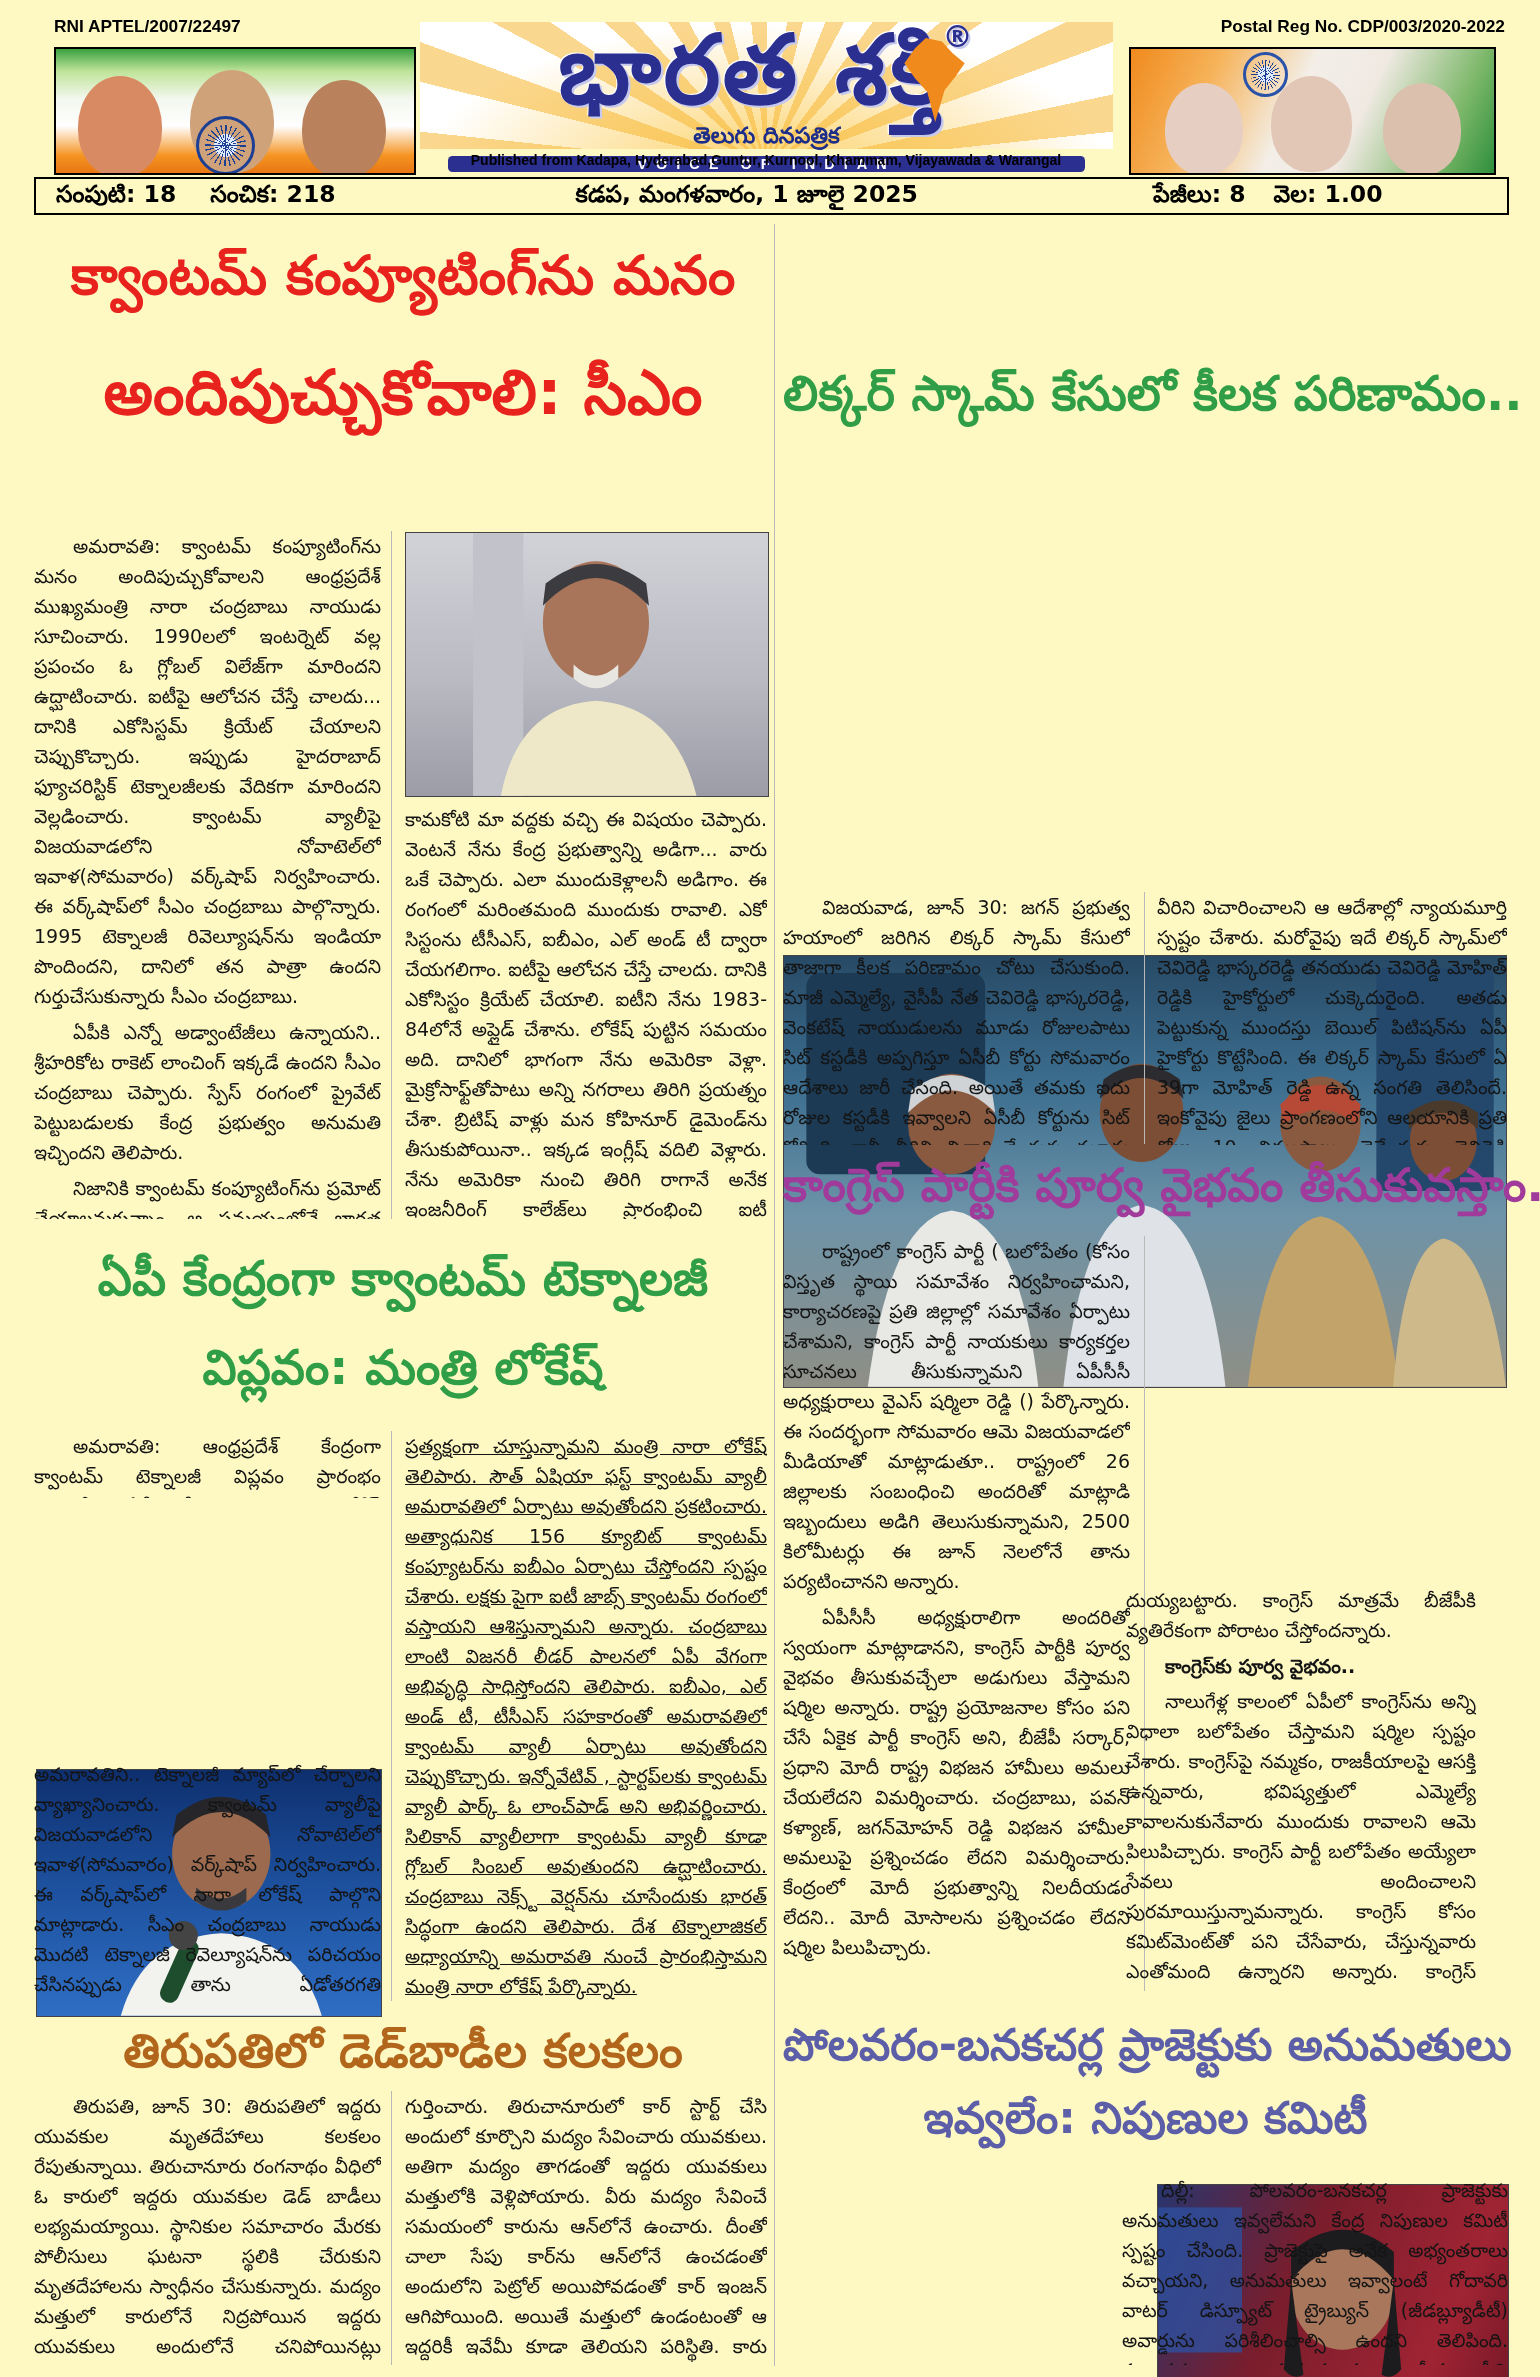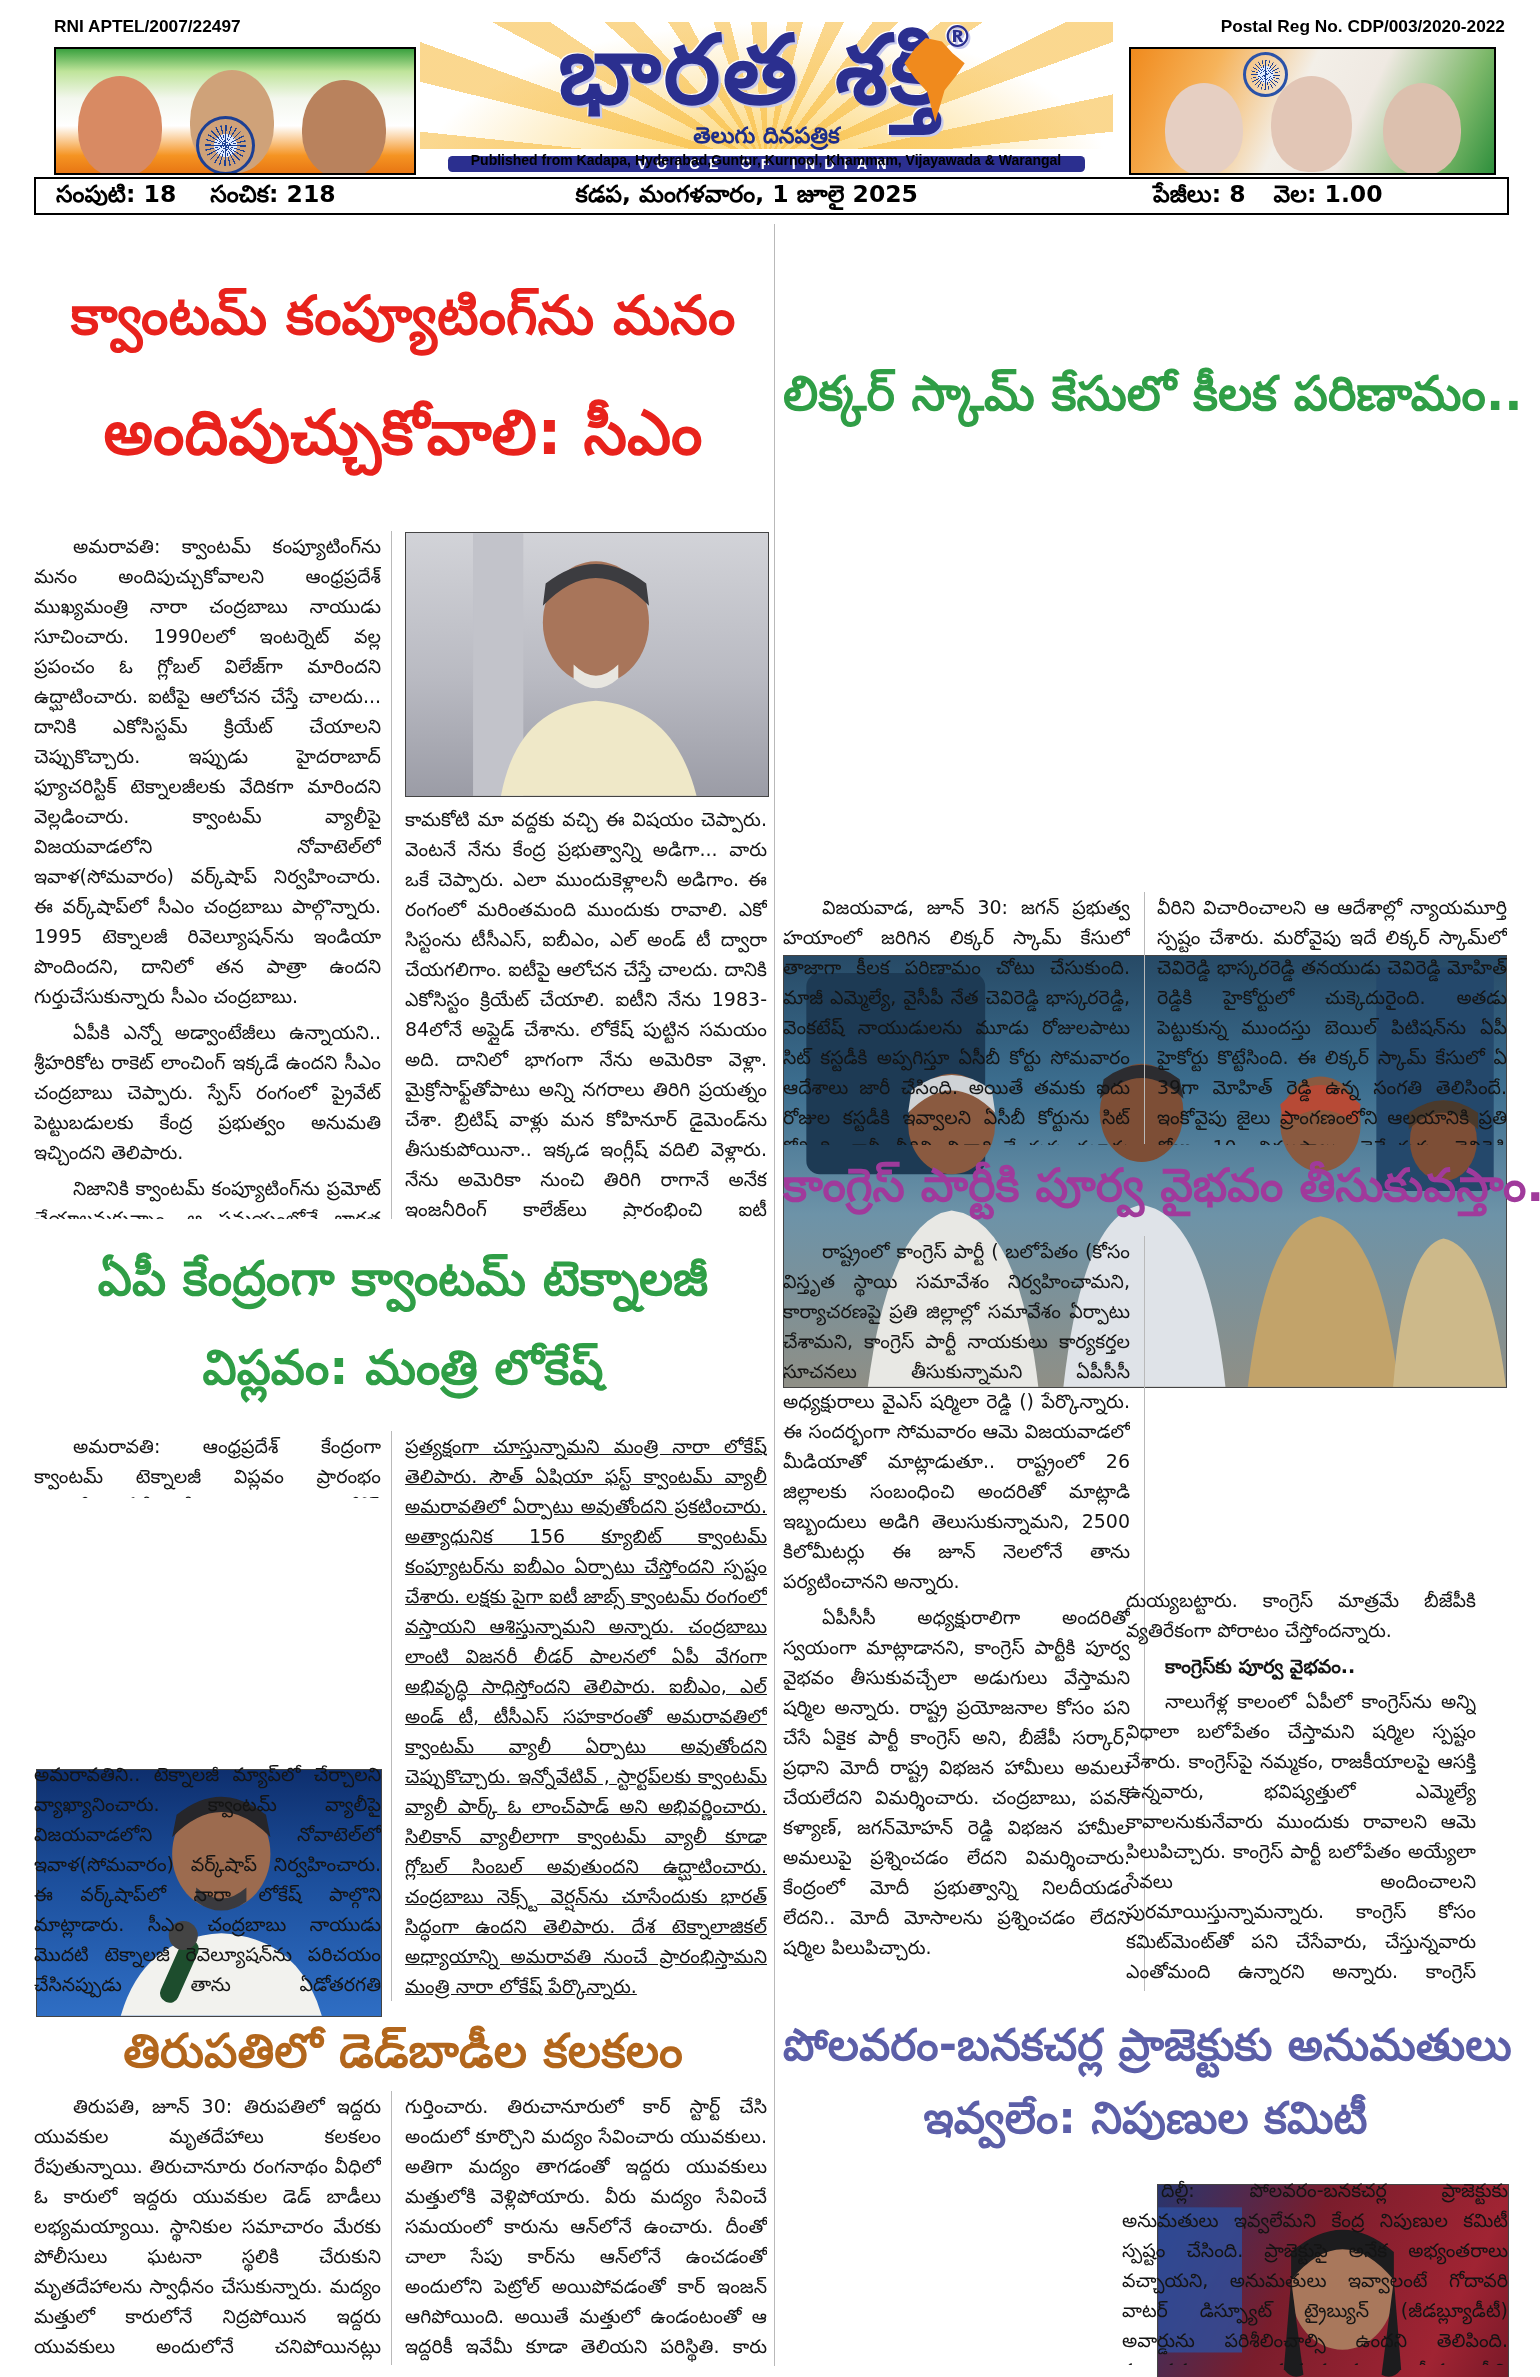--- a/index.html
+++ b/index.html
@@ -1,16 +1,16 @@
 <!DOCTYPE html>
 <html style="font-size:9px"><head>
 <meta charset="utf-8">
 <style>
   html,body{margin:0;padding:0;background:#777;}
-  .page{position:relative;width:1541px;height:2377px;background:#ffffff;
+  .page{position:relative;width:1541px;height:2377px;background:#fef9c3;
         font-family:"DejaVu Sans", sans-serif;color:#141414;overflow:hidden;}
   .abs{position:absolute;}
   
   .regline{font-family:"Liberation Sans", sans-serif;font-weight:bold;font-size:17.3px;color:#000;}
   .logo-box{border:2.2px solid #000;overflow:hidden;}
   .logo-left-bg{width:100%;height:100%;background:
      linear-gradient(180deg,#3aa13f 0%,#bfe49a 18%,#f3f7ee 40%,#ffffff 62%,#f59422 86%,#e87613 100%);position:relative;}
   .logo-right-bg{width:100%;height:100%;background:
      linear-gradient(115deg,#f08a1d 0%,#f6b35a 22%,#f3efe8 45%,#efe9e2 62%,#7db86a 85%,#2e8f3c 100%);position:relative;}
   .face{position:absolute;border-radius:50% 50% 46% 46%;}
@@ -27,21 +27,21 @@
   .map-india{position:absolute;left:342px;top:15.7px;width:67px;height:84px;background:#f08a1d;
      clip-path:polygon(38% 0,62% 4%,78% 18%,96% 30%,82% 46%,66% 62%,52% 100%,40% 64%,22% 48%,6% 30%,22% 12%);}
   .mast-tagline{font-size:22.4px;font-weight:bold;color:#1d2d8a;margin-top:3.4px;}
   .voice-bar{width:92%;height:24.6px;background:#2b2f8f;border-radius:4.5px;display:flex;align-items:center;justify-content:center;
      color:#fff;font-family:"Liberation Sans",sans-serif;font-weight:bold;font-size:14.5px;letter-spacing:9px;margin-top:2.2px;}
   .published{font-family:"Liberation Sans",sans-serif;font-weight:bold;font-size:14px;color:#000;text-align:center;}
   .datebar{border:2.2px solid #000;display:flex;align-items:center;font-weight:bold;font-size:23.5px;color:#000;}
   .datebar .cell{white-space:nowrap;}
   
   .headline{font-weight:bold;text-align:center;line-height:1.32;white-space:nowrap;}
-  .hl-red{color:#e8221c;font-size:54px;margin-top:40px;}
+  .hl-red{color:#e8221c;font-size:54px;}
   .hl-green{color:#2f9e46;font-size:48px;}
   .hl-purple{color:#a03a9b;font-size:46px;}
   .hl-brown{color:#b2661c;font-size:47px;}
   .hl-slate{color:#5c5fa8;font-size:44px;}
   
   .btxt{font-size:19px;line-height:1.58;text-align:justify;color:#141414;overflow:hidden;}
   .btxt p{margin:0 0 5.6px 0;text-indent:39px;}
   .btxt p.noindent{text-indent:0;}
   .subhead-bold{font-weight:bold;text-indent:22.4px;}
   

